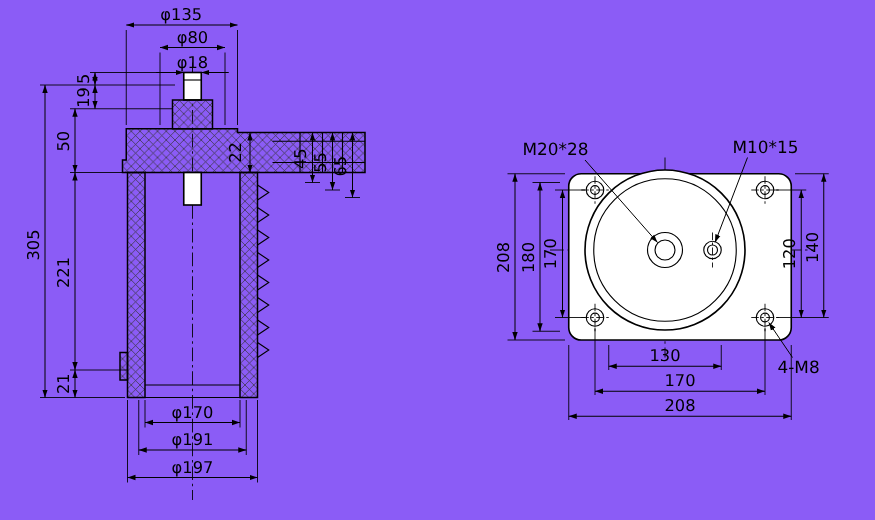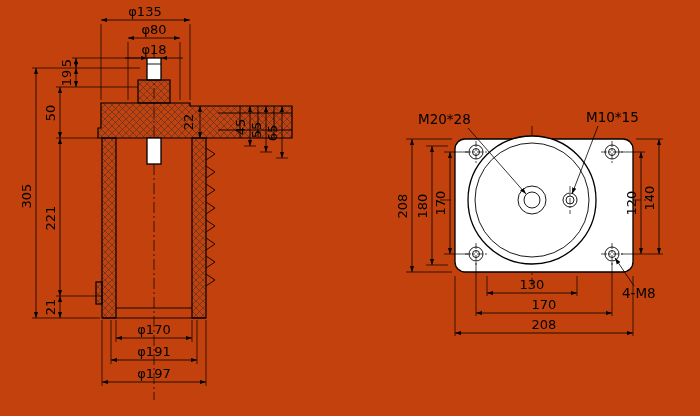--- a/index.html
+++ b/index.html
@@ -1,16 +1,16 @@
 <!DOCTYPE html>
 <html><head>
 <meta charset="utf-8">
 <style>
   html,body{margin:0;padding:0;background:#ffffff;}
-  .stage{width:700px;height:416px;background:#c2410c;position:relative;overflow:hidden;}
+  .stage{width:700px;height:416px;background:#8b5cf6;position:relative;overflow:hidden;}
   .outline{fill:#fff;stroke:#000;stroke-width:1.3;}
   .hatched{fill:url(#xh);stroke:#000;stroke-width:1.2;}
   .thin{stroke:#000;stroke-width:0.9;fill:none;}
   .dimline{stroke:#000;stroke-width:0.8;fill:none;}
   .ext{stroke:#000;stroke-width:0.7;fill:none;}
   .cl{stroke:#000;stroke-width:0.7;fill:none;stroke-dasharray:11 3 2 3;}
   .clh{stroke:#000;stroke-width:0.7;fill:none;stroke-dasharray:6 2 2 2;}
   text.dim{font:13px "DejaVu Sans",sans-serif;fill:#000;}
   text.lbl{font:13.5px "DejaVu Sans",sans-serif;fill:#000;}
 </style>

